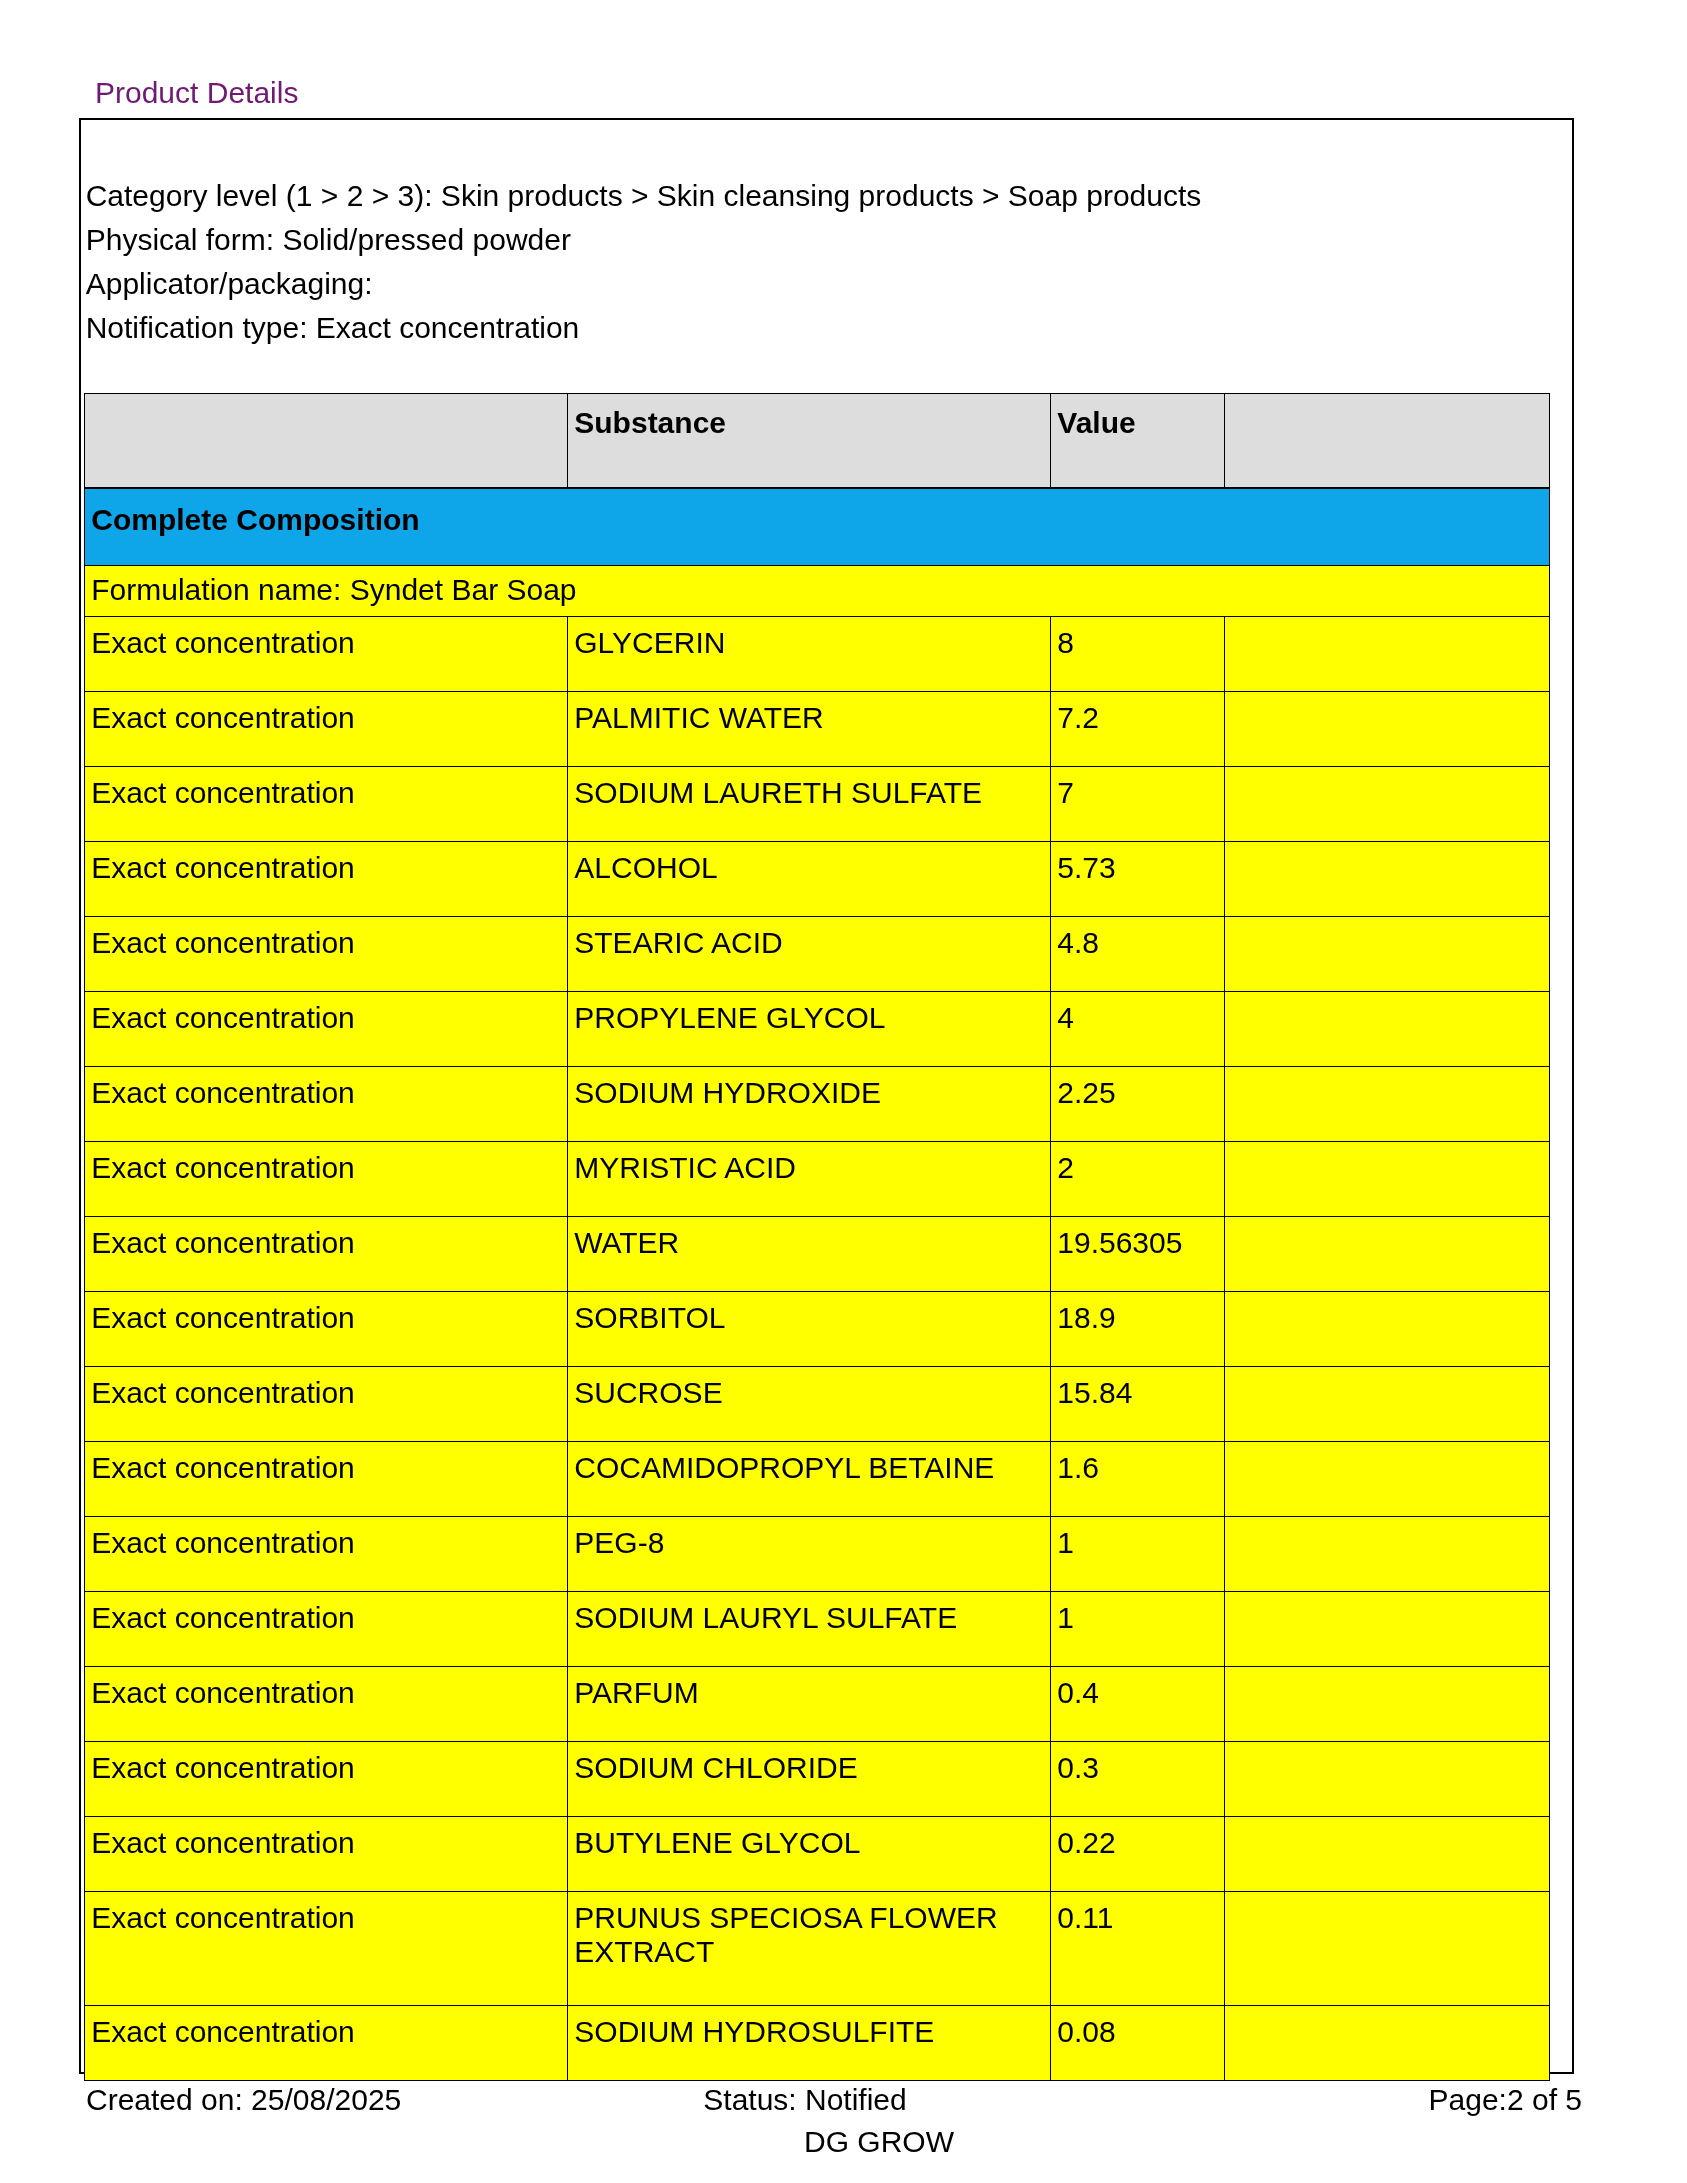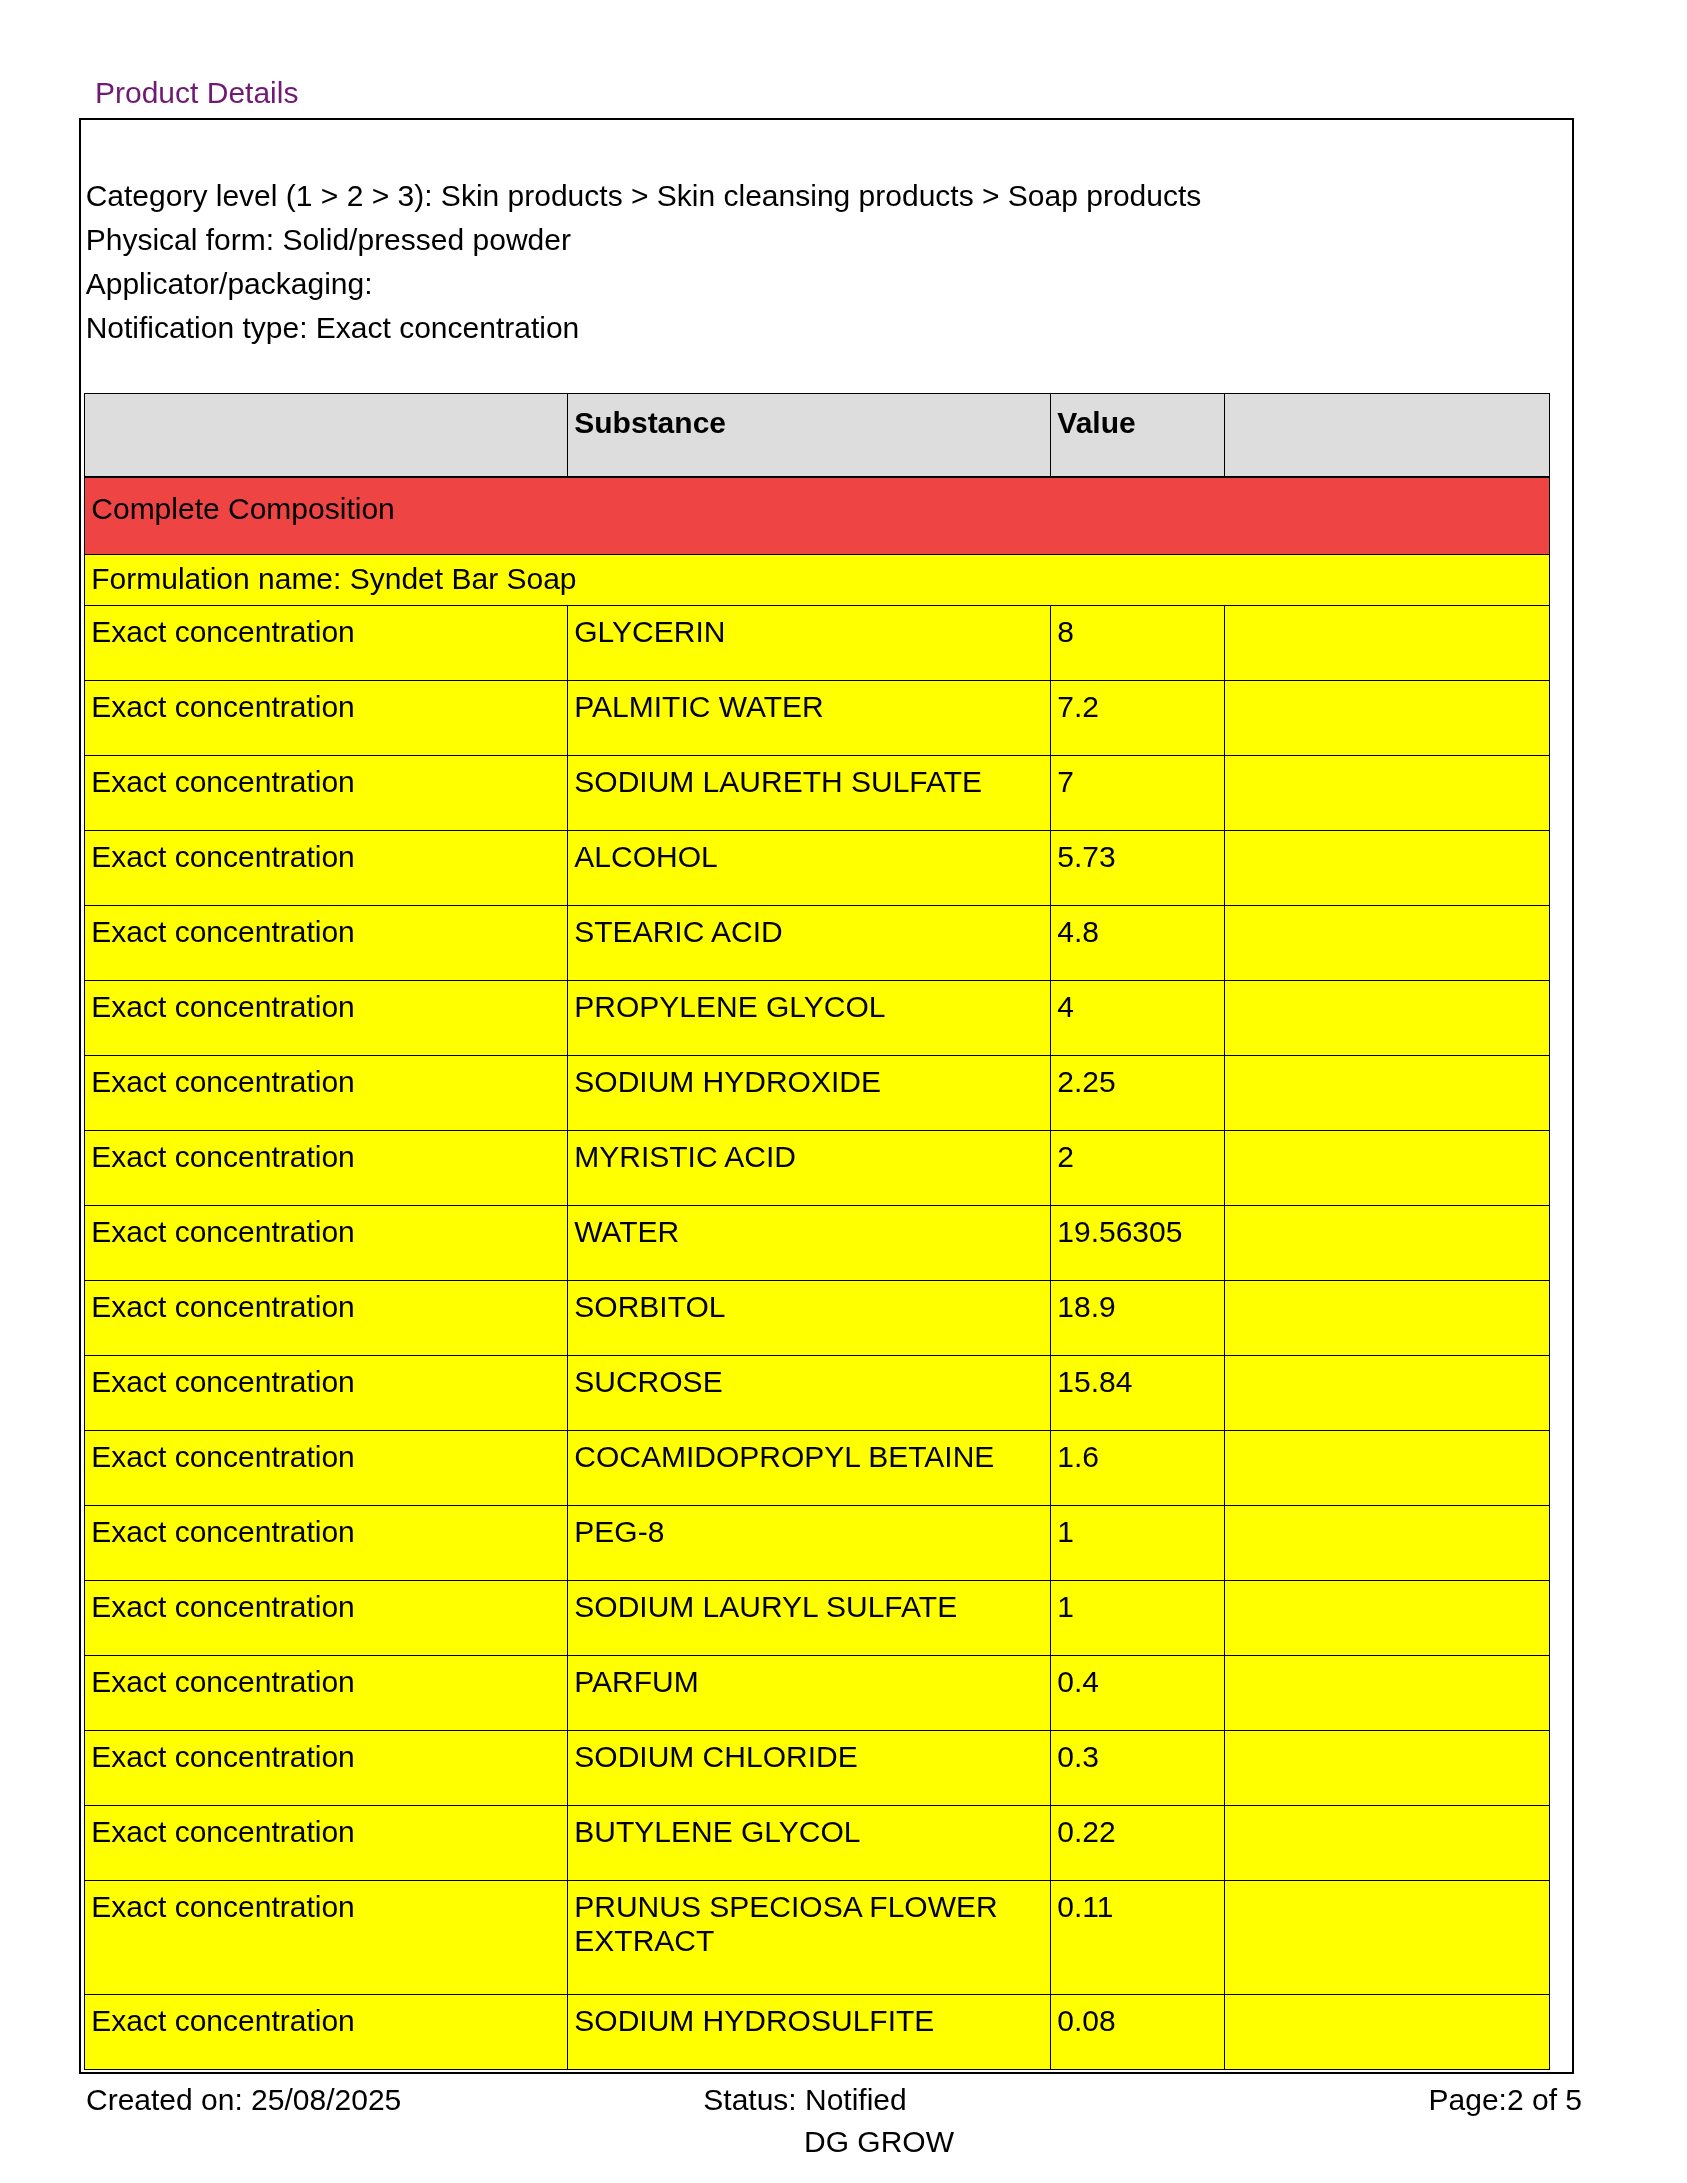--- a/index.html
+++ b/index.html
@@ -48,28 +48,28 @@
     text-align: left;
     font-size: 30px;
     line-height: 34px;
     padding: 9.3px 4.1px 0 6.2px;
     box-sizing: border-box;
     overflow: hidden;
     font-weight: normal;
   }
   .comp-table thead th {
     background: #dddddd;
-    height: 83px;
+    height: 94px;
     font-weight: bold;
     border-bottom: 2.1px solid #000000;
     padding-top: 12.4px;
   }
   .section-row td {
-    background: #ef4444;
-    font-weight: normal;
+    background: #0ea5e9;
+    font-weight: bold;
     height: 78px;
     padding-top: 14.5px;
   }
   .formulation-row td {
     background: #ffff00;
     height: 51px;
     padding-top: 7.2px;
   }
   .data-row td {
     background: #ffff00;

